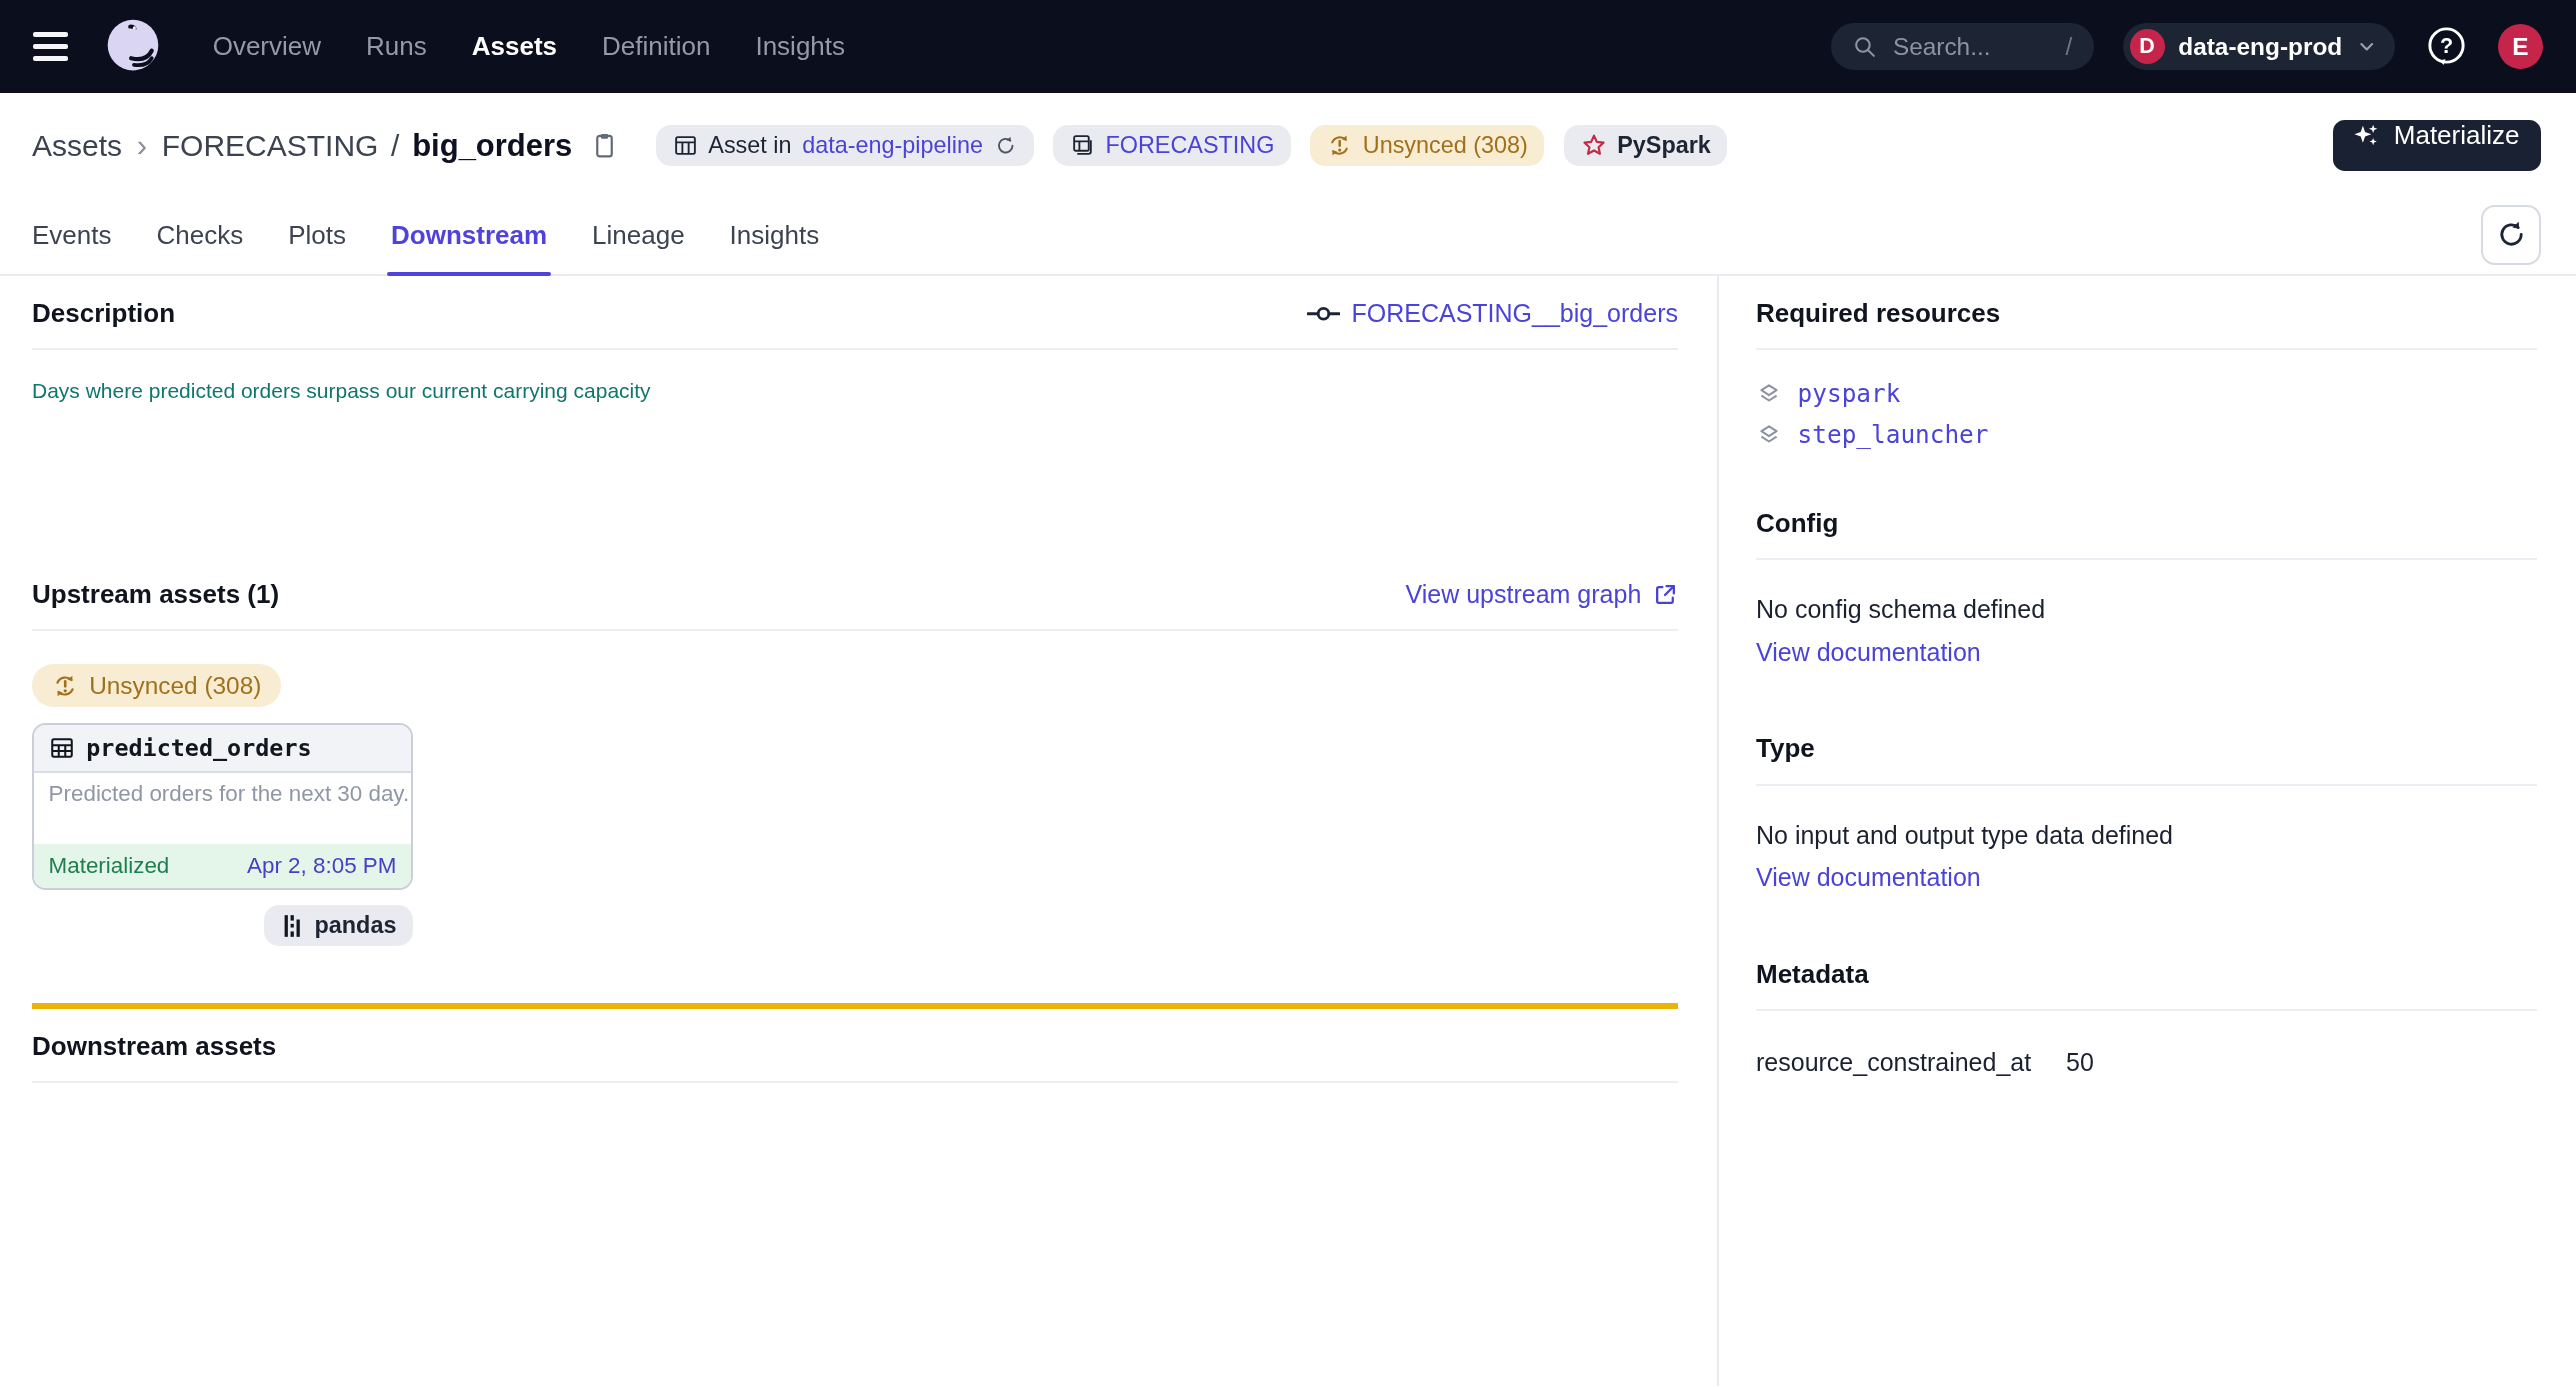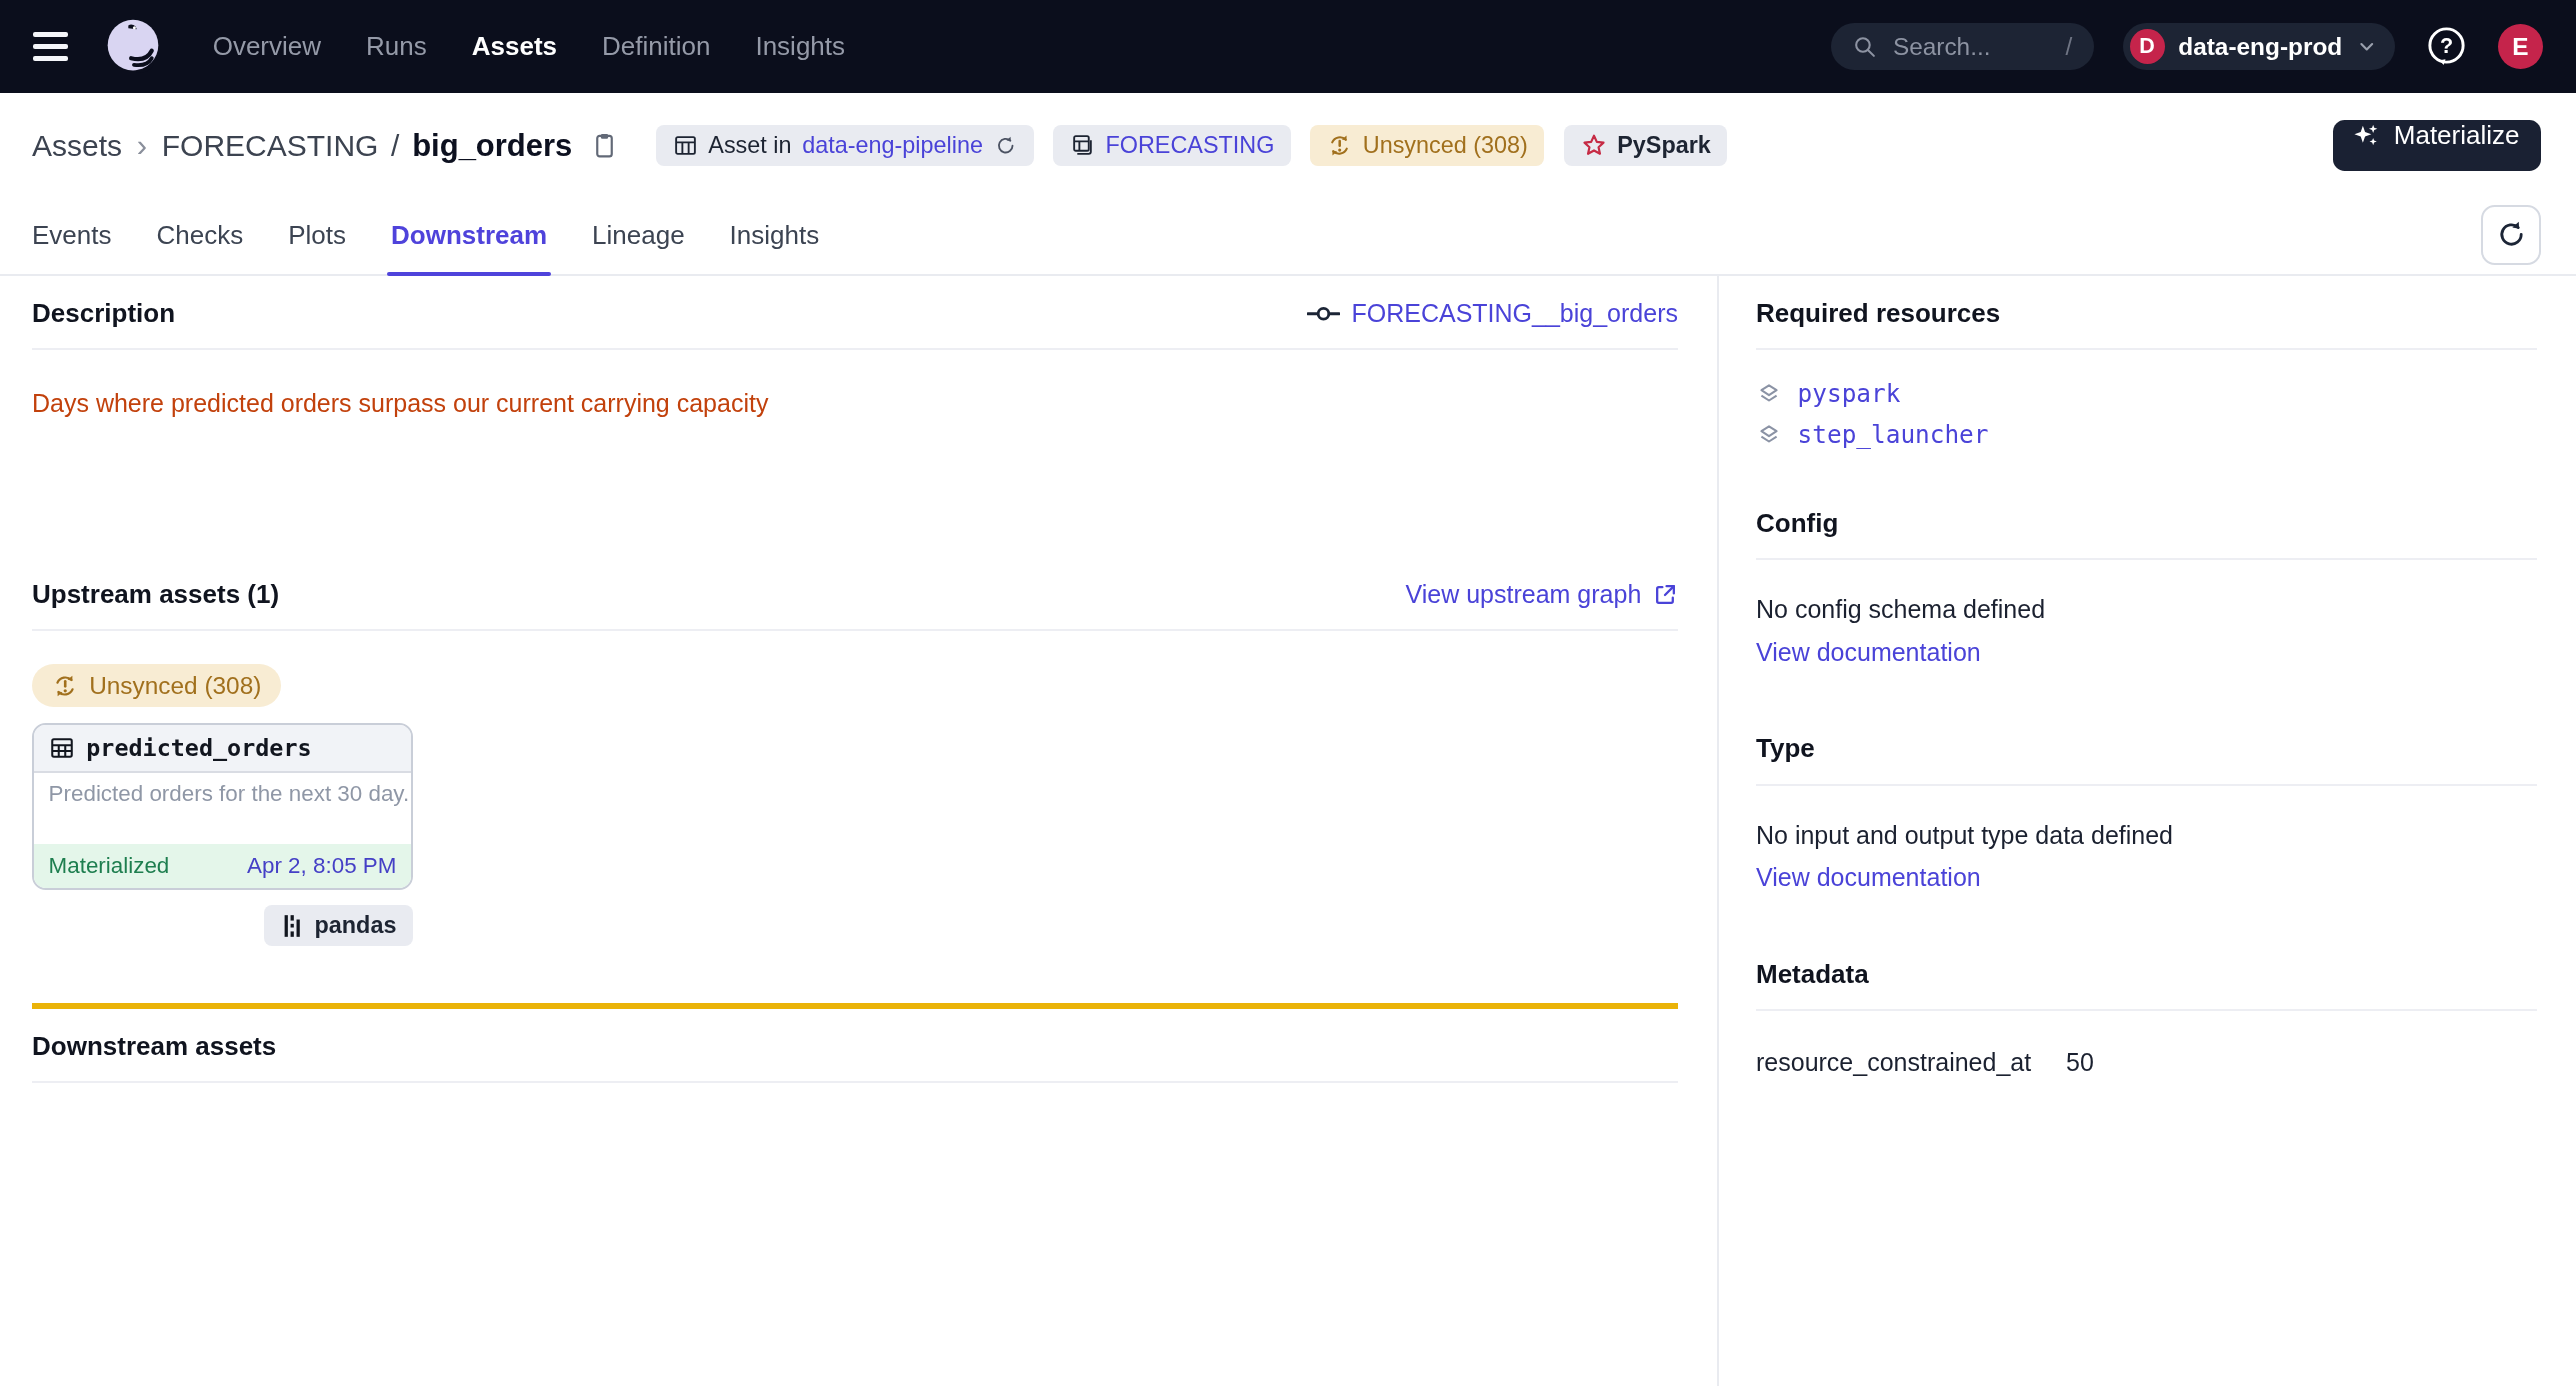--- a/index.html
+++ b/index.html
@@ -46,21 +46,21 @@
   
   .page-head {
     display:flex; align-items:center; padding:27px 35px 23.4px 32px; gap:13.7px;
   }
   .breadcrumb { display:flex; align-items:center; gap:12.7px; font-size:30px; color:#3c4350; white-space:nowrap; }
   .breadcrumb .chev { color:#8a8f9b; font-size:31px; padding:0 2px; }
   .breadcrumb .asset { font-weight:700; color:#0d1120; font-size:31px; }
   .copy-btn { margin-left:3.9px; cursor:pointer; }
   .tag-row { display:flex; align-items:center; gap:19.5px; margin-left:23.4px; }
   .pill {
-    height:41px; background:#e9ebf1; border-radius:8px; display:flex; align-items:center;
+    height:41px; background:#e9ebf1; border-radius:15px; display:flex; align-items:center;
     gap:10.7px; padding:0 16.6px; font-size:23.4px; color:#1d2432; cursor:pointer; white-space:nowrap;
   }
   .pill .plink { color:#4a43d8; }
   .pill.unsynced { background:#f8ecd3; color:#a1701d; }
   .pill.pyspark .ptext { font-weight:600; }
   .mat-group {
     margin-left:auto; height:51px; background:#1a2133; border-radius:11.7px;
     display:flex; align-items:stretch; color:#fff; overflow:hidden;flex-direction:column;
   }
   .mat-main { display:flex; align-items:center; gap:12.7px; padding:0 21.5px 0 19.5px; font-size:26px; cursor:pointer; }
@@ -89,21 +89,21 @@
   .col-left { width:1719px; border-right:2px solid #e9ebf0; padding:0 39px 0 32px; }
   .col-right { flex:1; padding:0 39px 0 37px; }
 
   .sec-head {
     display:flex; justify-content:space-between; align-items:center;
     padding:21.5px 0 19.5px; border-bottom:2px solid #edeef3;
   }
   .sec-title { font-size:26px; font-weight:700; color:#10141f; }
   .sec-action { display:flex; align-items:center; gap:11.7px; color:#4a43d8; font-size:25px; cursor:pointer; }
 
-  .desc-body { padding:39px 0; font-size:25px; color:#c2410c; min-height:207px; }
+  .desc-body { padding:29px 0; font-size:21px; color:#0f766e; min-height:207px; }
 
   .up-body { padding:33px 0 0; }
   .badge-unsynced {
     display:inline-flex; align-items:center; gap:11.7px; height:43px; border-radius:21.5px;
     background:#f8ecd3; color:#a1701d; font-size:24.4px; padding:0 19.5px; cursor:default;
   }
   .card-wrap { width:381px; margin-top:15.6px; display:flex; flex-direction:column; }
   .asset-card {
     border:2px solid #c9ced8; border-radius:13.7px; overflow:hidden; background:#fff; cursor:pointer;
   }

